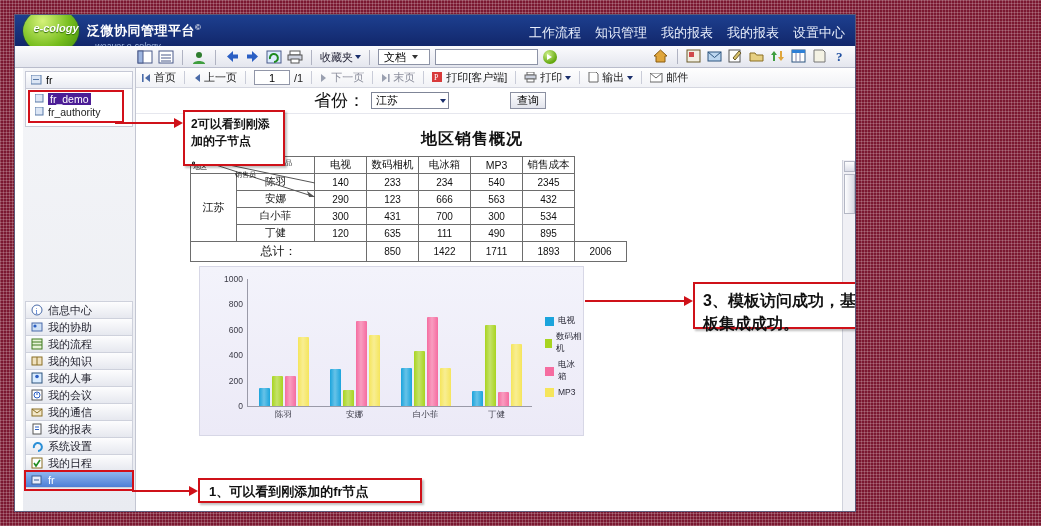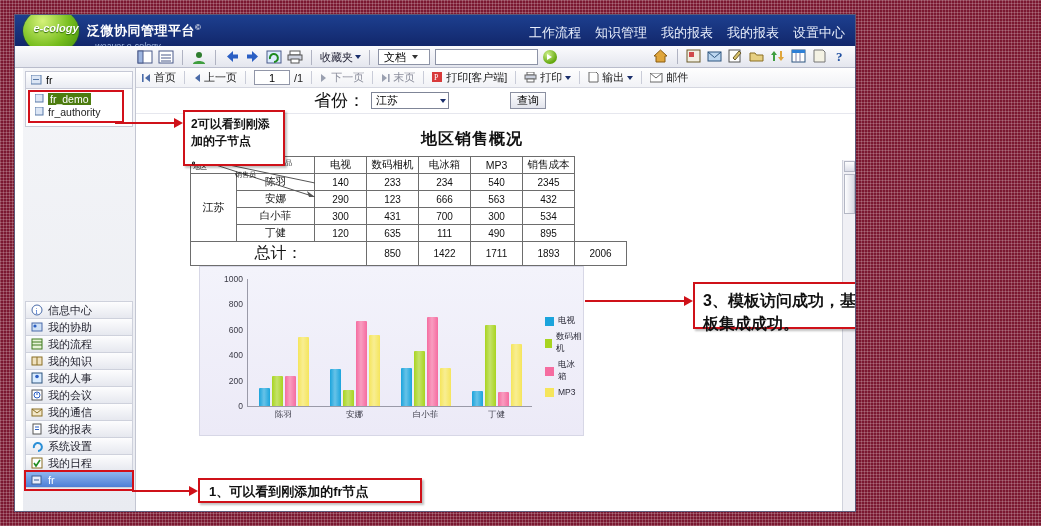--- a/index.html
+++ b/index.html
@@ -41,21 +41,21 @@
   .go:after { content:""; position:absolute; left:4px; top:3.5px; border-left:5px solid #fff; border-top:3.5px solid transparent; border-bottom:3.5px solid transparent; }
   .tb-right { position:absolute; right:6px; top:3px; display:flex; gap:5px; align-items:center; }
 
   
   .wrap { position:relative; height:445px; background:#fff;margin-left:8px; }
   .sidebar { position:absolute; left:0; top:0; width:113px; height:445px; background:linear-gradient(#f4f5f8,#e9ebf1); border-right:1px solid #c3c6d2; }
 
   .tree-head { height:18px; margin:3px 2px 0 2px; background:linear-gradient(#ffffff,#e9ebf2); border:1px solid #c6c9d6; display:flex; align-items:center; gap:4px; padding-left:5px; }
   .tree-body { margin:0 2px; height:38px; background:#fff; border:1px solid #c6c9d6; border-top:none; position:relative; padding-top:3px; }
   .tnode { display:flex; align-items:center; gap:4px; height:13px; padding-left:9px; font-size:10.5px; color:#222; }
-  .tnode.sel span.lbl { background:#4d7c0f; color:#fff; padding:0 2px; }
+  .tnode.sel span.lbl { background:#4c1d95; color:#fff; padding:0 2px; }
   .tree-redbox { position:absolute; left:2px; top:1px; width:96px; height:33px; border:2px solid #d2101a; }
 
   .menu { position:absolute; left:2px; top:233px; width:108px; }
   .mitem { height:17px; display:flex; align-items:center; gap:5px; padding-left:5px;
            background:linear-gradient(#fdfdfe,#e6e8ef); border:1px solid #ced1dc; border-bottom:none; font-size:11px; color:#1c1c28; }
   .mitem:last-child { border-bottom:1px solid #ced1dc; }
   .mitem.active { background:linear-gradient(#8fb6ee,#4d7fd6); color:#fff; }
   .menu-redbox { position:absolute; left:-2px; top:-2px; width:110px; height:21px; border:2px solid #d2101a; }
 
   
@@ -78,21 +78,21 @@
   table.sales td, table.sales th { border:1px solid #6d6d6d; text-align:center; color:#111; font-weight:normal; height:15px; }
   .corner { width:124px; height:40px; position:relative; padding:0; }
   .corner svg { position:absolute; left:0; top:0; }
   .corner .c1 { position:absolute; right:22px; top:1px; font-size:7px; }
   .corner .c2 { position:absolute; left:44px; top:13px; font-size:7px; }
   .corner .c3 { position:absolute; left:2px; bottom:1px; font-size:7px; }
   .colh { width:52px; font-size:10.5px; }
   .prov { width:46px; font-size:11px; }
   .sname { width:78px; font-size:10.5px; }
   .num { width:52px; }
-  .totlbl { font-size:16px; font-weight:bold; }
+  .totlbl { font-size:12px; font-weight:bold; }
 
   .chart { position:absolute; left:63px; top:152px; width:385px; height:170px; background:linear-gradient(#f3f3fb,#eceaf7); border:1px solid #d7d7e6; }
   .plot { position:absolute; left:47px; top:12px; width:285px; height:128px; border-left:1px solid #9a9aa8; border-bottom:1px solid #9a9aa8; }
   .ytick { position:absolute; right:100%; margin-right:5px; transform:translateY(-50%); font-size:8.5px; color:#3a3a46; white-space:nowrap; }
   .groups { position:absolute; left:0; bottom:0; width:100%; height:100%; display:flex; }
   .grp { flex:1; display:flex; align-items:flex-end; justify-content:center; gap:2px; position:relative; }
   .bar { width:11px; border-radius:1px 1px 0 0; }
   .xtick { position:absolute; top:100%; margin-top:3px; left:50%; transform:translateX(-50%); font-size:8.5px; color:#3a3a46; white-space:nowrap; }
   .legend { position:absolute; left:345px; top:48px; }
   .lg-row { display:flex; align-items:center; gap:4px; margin-bottom:4px; }

